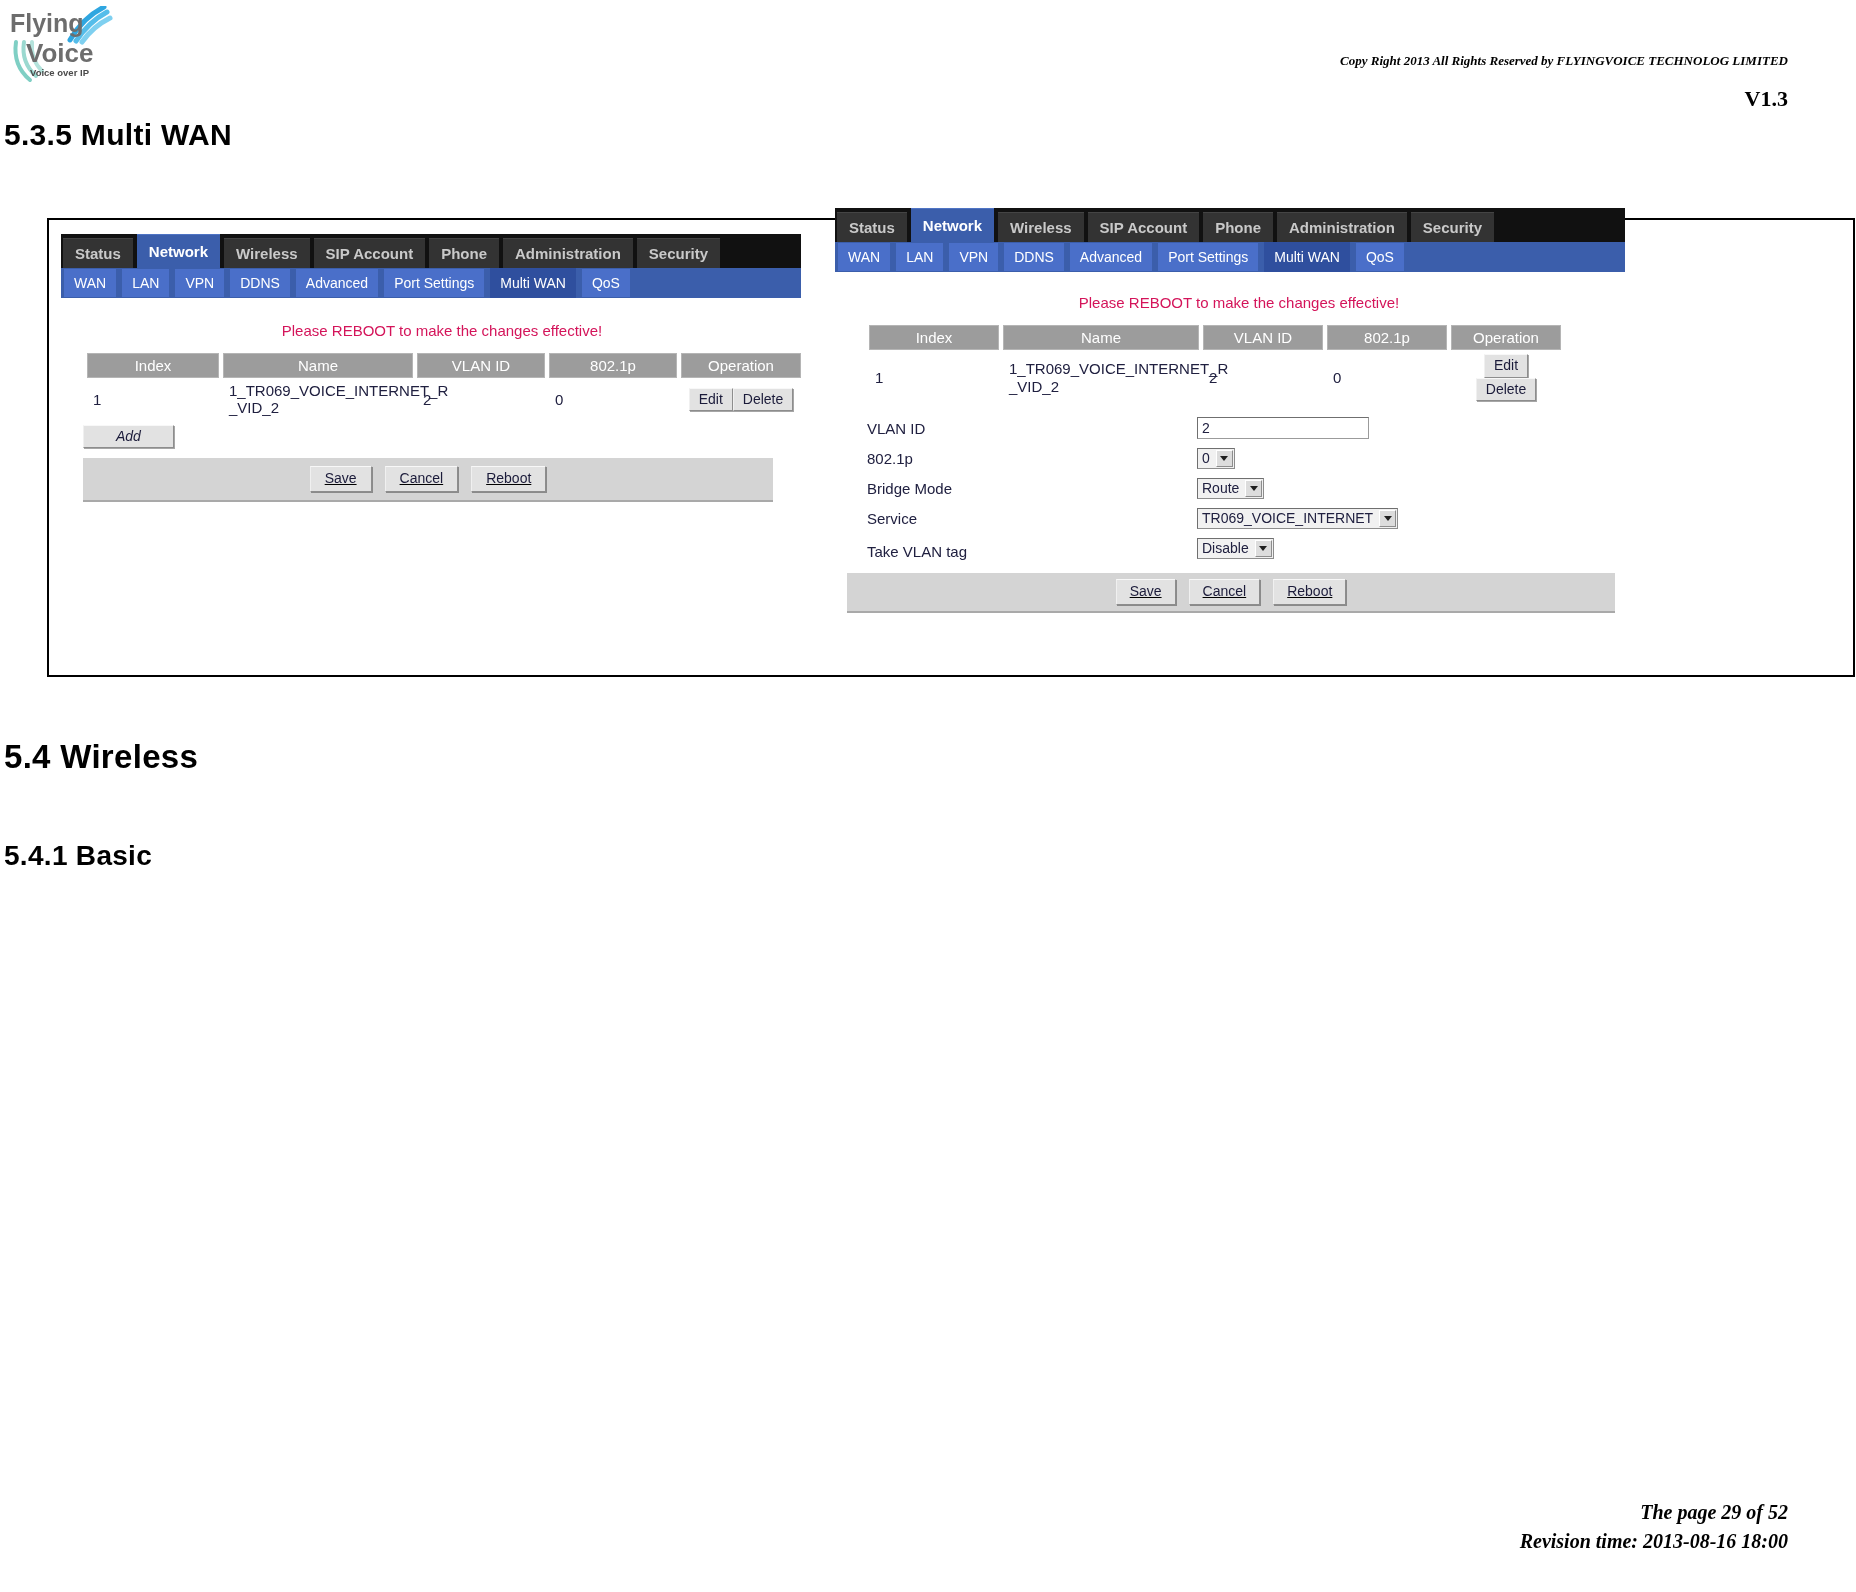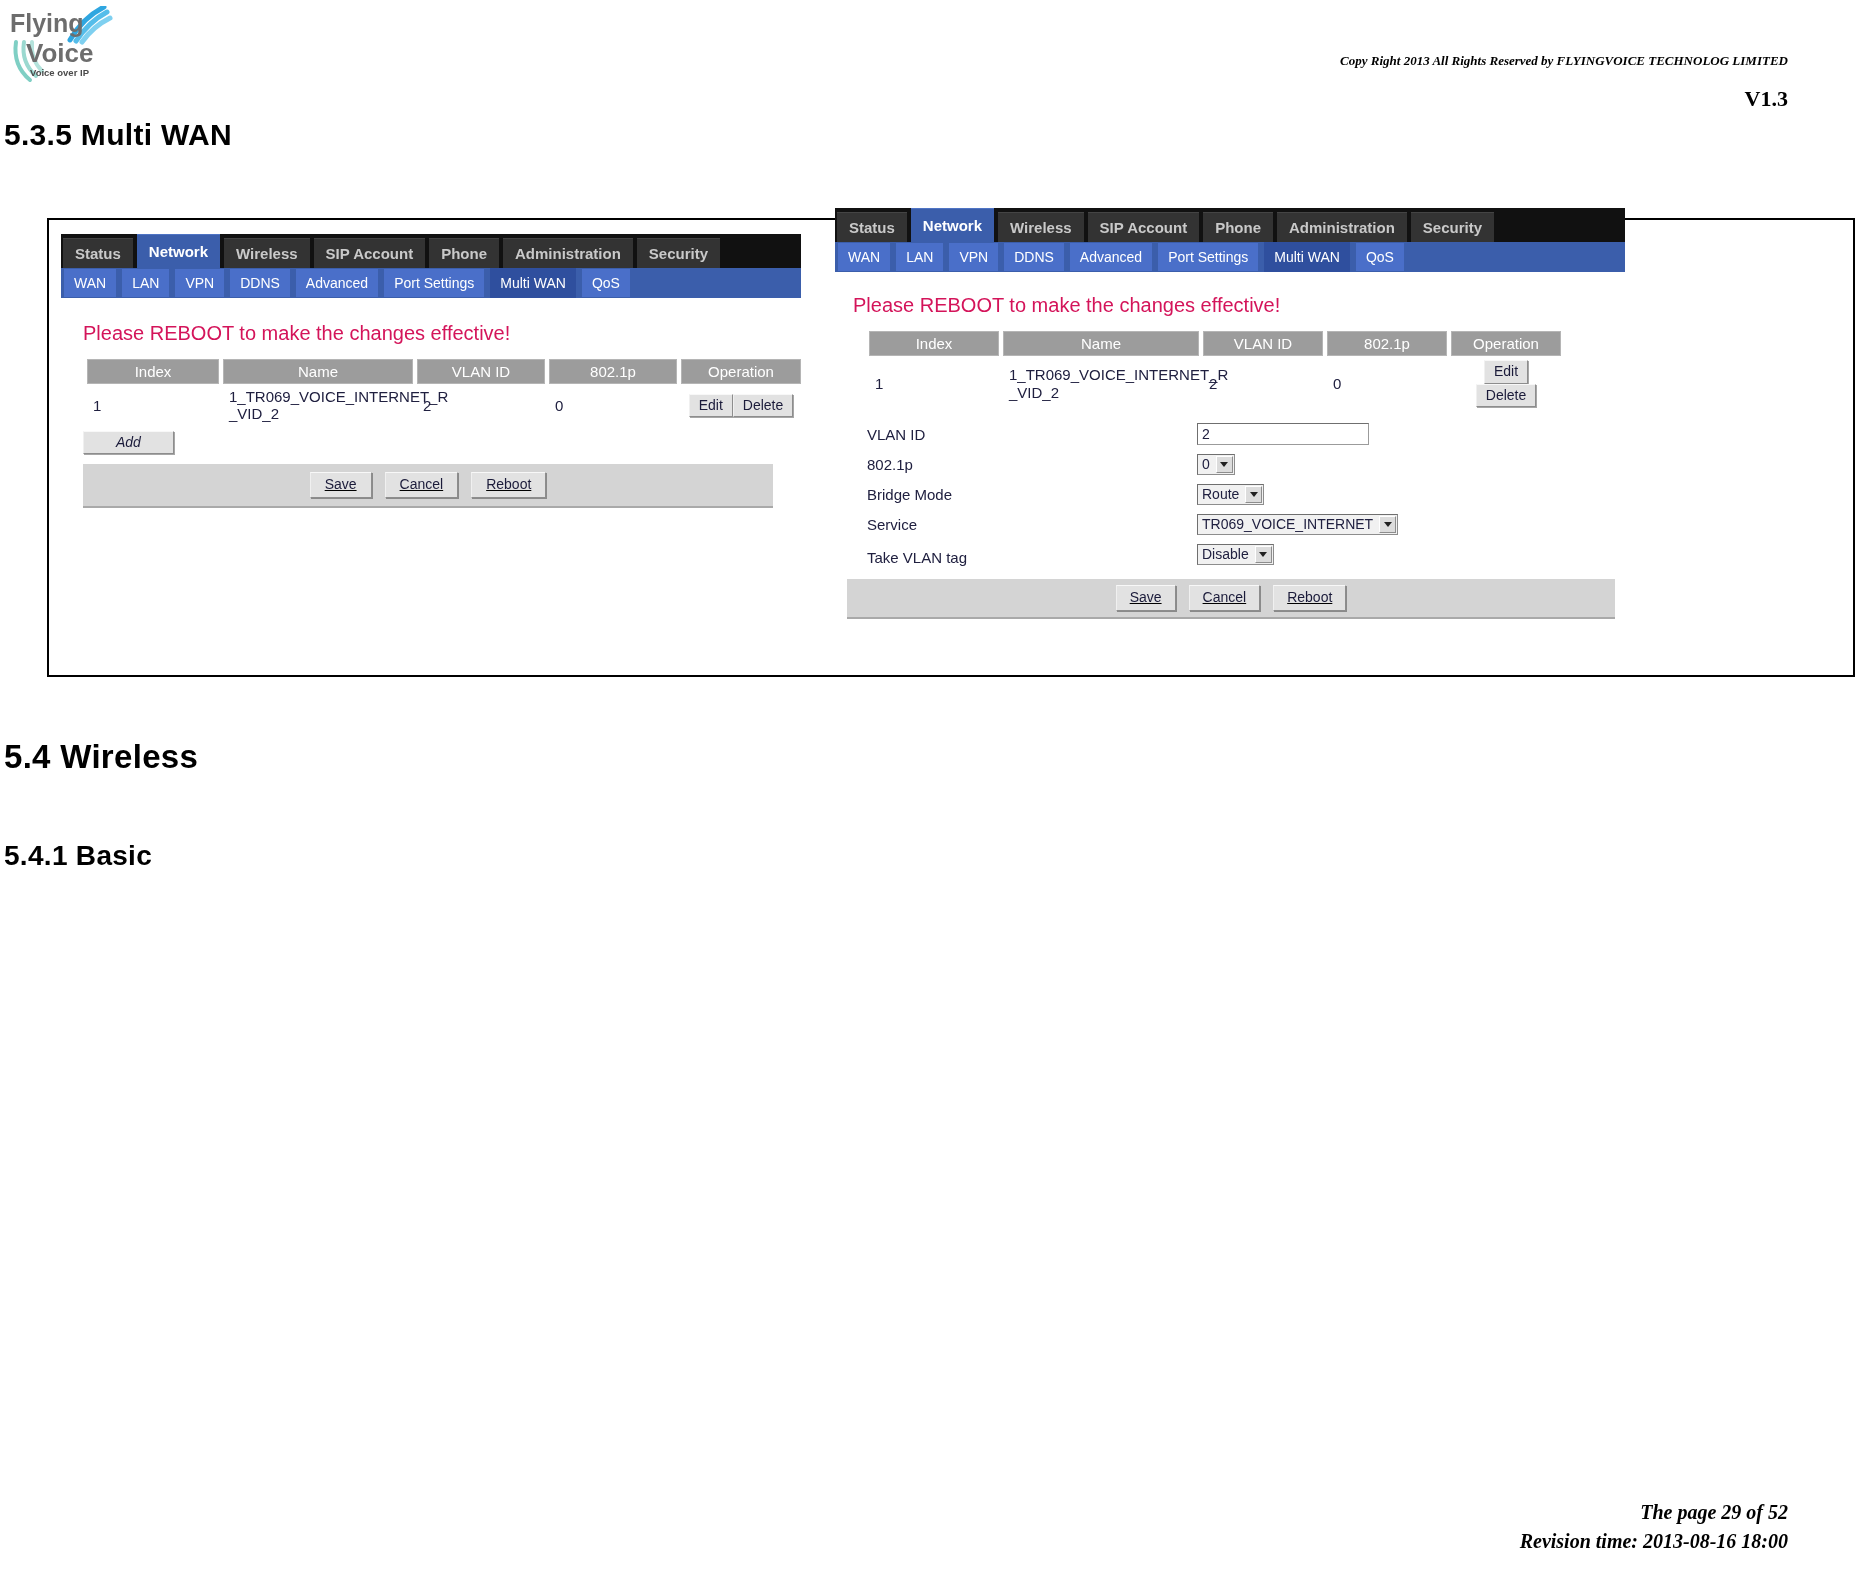--- a/index.html
+++ b/index.html
@@ -85,22 +85,23 @@
     background:#4a6fc9; color:#ffffff;
     display:flex; align-items:center; justify-content:center;
     height:28px; margin:1px 3px 0 3px;
     padding:0 10px; white-space:nowrap;
   }
   .nav-sub .stab.active {
     background:#2f4f9e; height:30px; margin-top:0;
   }
 
   .reboot-msg {
-    color:#d4145a; font-size:20px;
+    color:#d4145a; font-size:15px;
     white-space:nowrap;
+    text-align:center;
   }
 
   table.wan-table { border-collapse:separate; border-spacing:4px 0; }
   table.wan-table th {
     background:#9c9c9c; color:#ffffff;
     font-weight:normal; font-size:15px;
     border:1px solid #b5b5b5;
     padding:3px 6px; text-align:center;
   }
   table.wan-table td {

